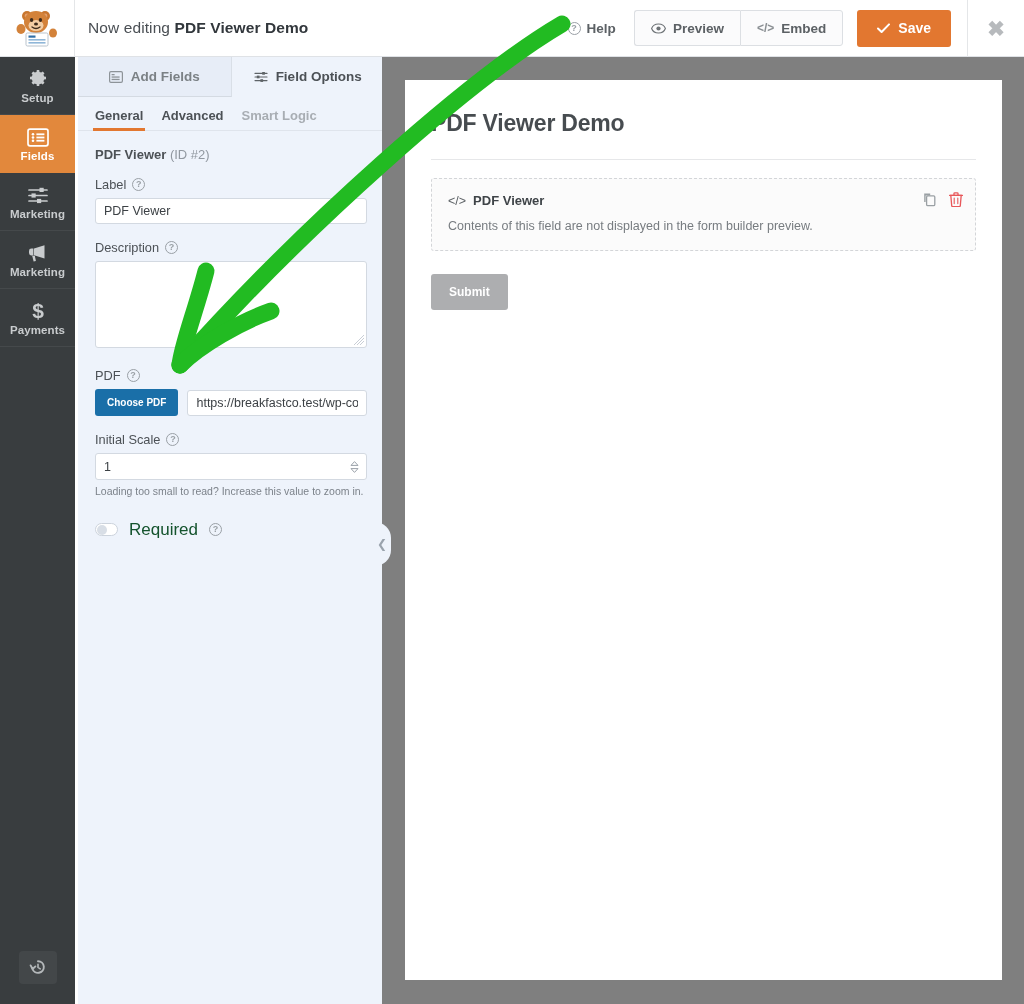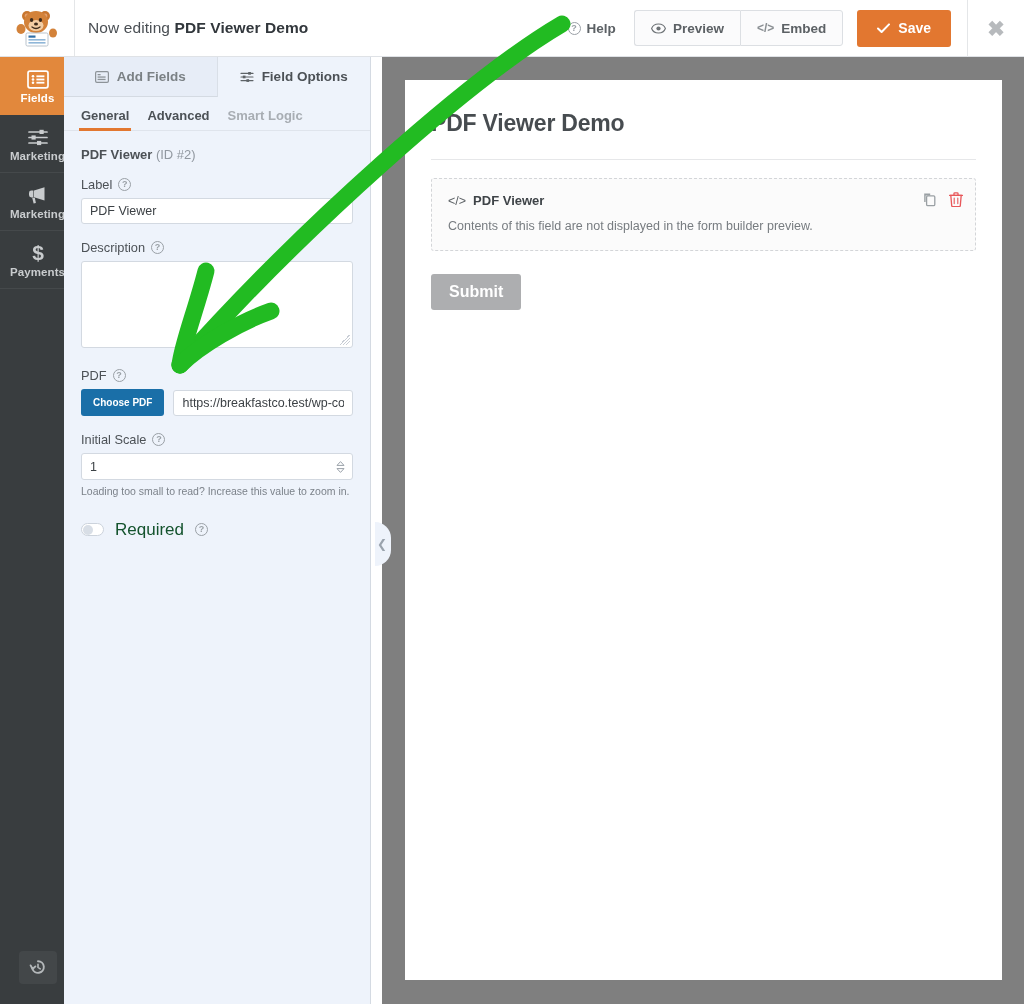--- a/index.html
+++ b/index.html
@@ -80,21 +80,21 @@
     position: absolute; left: 0; bottom: 0; width: 75px; height: 74px;
     display: flex; align-items: center; justify-content: center;
   }
   .hist-btn {
     width: 38px; height: 33px; border-radius: 4px; background: #434749;
     display: flex; align-items: center; justify-content: center; cursor: pointer;
   }
 
   
   .panel {
-    position: absolute; left: 64px; top: 57px; width: 307px; height: 947px;
+    position: absolute; left: 78px; top: 57px; width: 307px; height: 947px;
     background: #eef3fb; border-right: 1px solid #d4dae2;
   }
   .panel-tabs { display: flex; height: 40px; background: #e7edf7; }
   .ptab {
     flex: 1; display: flex; align-items: center; justify-content: center; gap: 8px;
     font-size: 13.5px; font-weight: bold; color: #7b8185; cursor: pointer;
     border-bottom: 1px solid #d4dae2;
   }
   .ptab.active { background: #eef3fb; color: #4c5156; border-bottom-color: transparent; }
   .ptab.first { border-right: 1px solid #d9dfe7; }
@@ -201,21 +201,21 @@
   }
   .code-ico { font-size: 12.5px; color: #5d6266; font-weight: normal; }
   .fb-desc { margin-top: 11px; font-size: 12.5px; color: #777c80; }
   .fb-actions {
     position: absolute; right: 12px; top: 13px; display: flex; gap: 12px; align-items: center;
   }
   .act-ico { cursor: pointer; display: flex; }
   .submit-btn {
     margin: 23px 0 0 26px; height: 36px; padding: 0 18px;
     background: #adaeb0; color: #ffffff; border: none; border-radius: 3px;
-    font-size: 16px; font-weight: bold; cursor: pointer; font-family: inherit;
+    font-size: 12px; font-weight: bold; cursor: pointer; font-family: inherit;
   }
 
   
   .annot { position: absolute; left: 0; top: 0; width: 1024px; height: 1004px;
            pointer-events: none; z-index: 20; }
 </style>
 </head>
 <body>
 
 <div id="app">
@@ -278,20 +278,29 @@
       </button>
 
       <div class="close-cell">
         <span class="close-x">✖</span>
       </div>
     </div>
   </div>
 
   <div class="rail">
 
+    <div class="rail-item">
+      <span class="rail-ico">
+        <svg width="21" height="21" viewBox="0 0 21 21">
+          <path fill="#c9ccce" d="M10.5 6.6a3.9 3.9 0 100 7.8 3.9 3.9 0 000-7.8zm0 6a2.1 2.1 0 110-4.2 2.1 2.1 0 010 4.2z"></path>
+          <path fill="#c9ccce" d="M19 8.8l-1.9-.3a6.9 6.9 0 00-.7-1.7l1.1-1.5-1.8-1.8-1.5 1.1a6.9 6.9 0 00-1.7-.7L12.2 2H9.8l-.3 1.9a6.9 6.9 0 00-1.7.7L6.3 3.5 4.5 5.3l1.1 1.5a6.9 6.9 0 00-.7 1.7L3 8.8v2.4l1.9.3c.15.6.4 1.17.7 1.7l-1.1 1.5 1.8 1.8 1.5-1.1c.53.3 1.1.55 1.7.7l.3 1.9h2.4l.3-1.9c.6-.15 1.17-.4 1.7-.7l1.5 1.1 1.8-1.8-1.1-1.5c.3-.53.55-1.1.7-1.7l1.9-.3z"></path>
+        </svg>
+      </span>
+      <span class="rl">Setup</span>
+    </div>
 
     <div class="rail-item active">
       <span class="rail-ico">
         <svg width="22" height="19" viewBox="0 0 22 19">
           <rect x="1" y="1.2" width="20" height="16.6" rx="2" fill="none" stroke="#ffffff" stroke-width="1.7"></rect>
           <circle cx="6" cy="6.3" r="1.3" fill="#ffffff"></circle>
           <circle cx="6" cy="9.5" r="1.3" fill="#ffffff"></circle>
           <circle cx="6" cy="12.7" r="1.3" fill="#ffffff"></circle>
           <rect x="9.4" y="5.4" width="8" height="1.8" fill="#ffffff"></rect>
           <rect x="9.4" y="8.6" width="8" height="1.8" fill="#ffffff"></rect>

